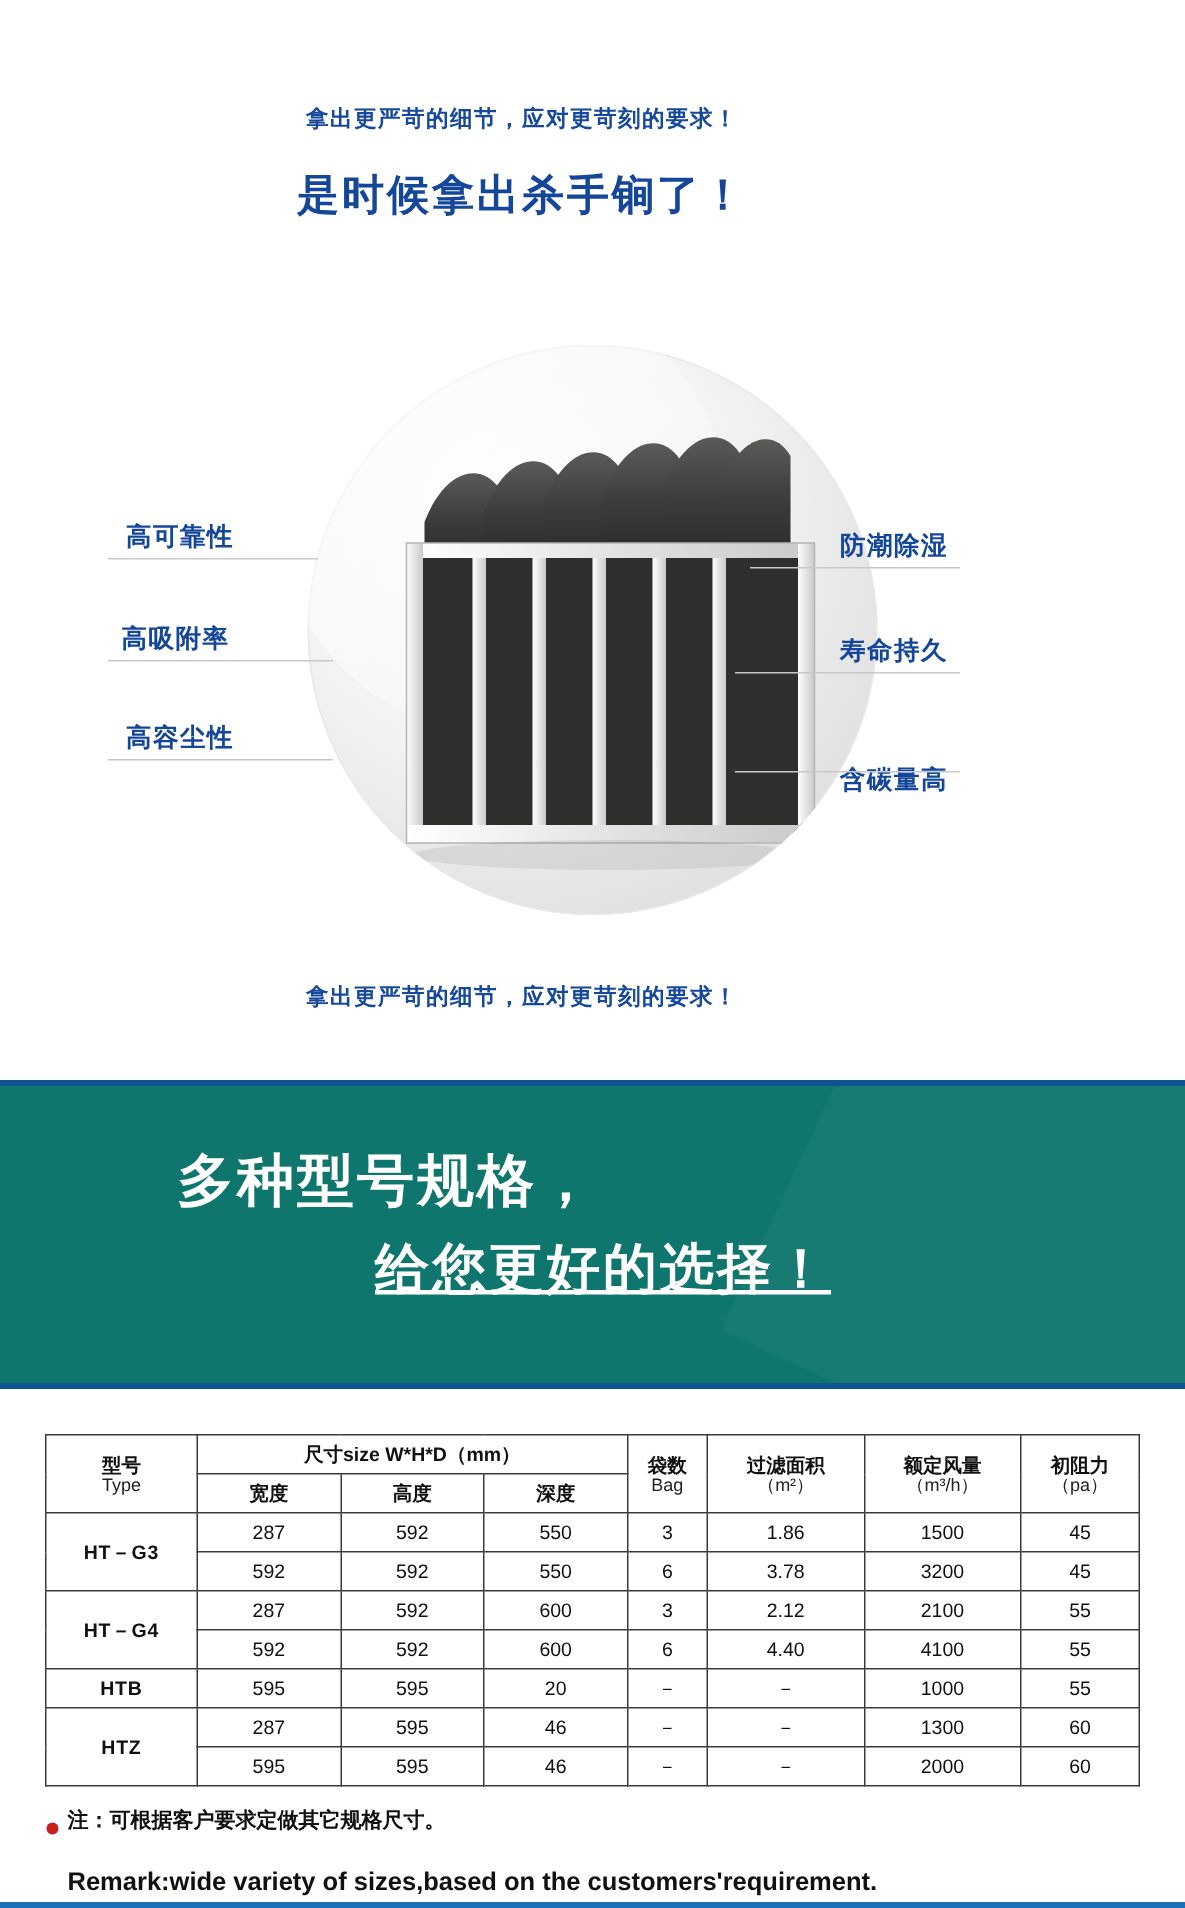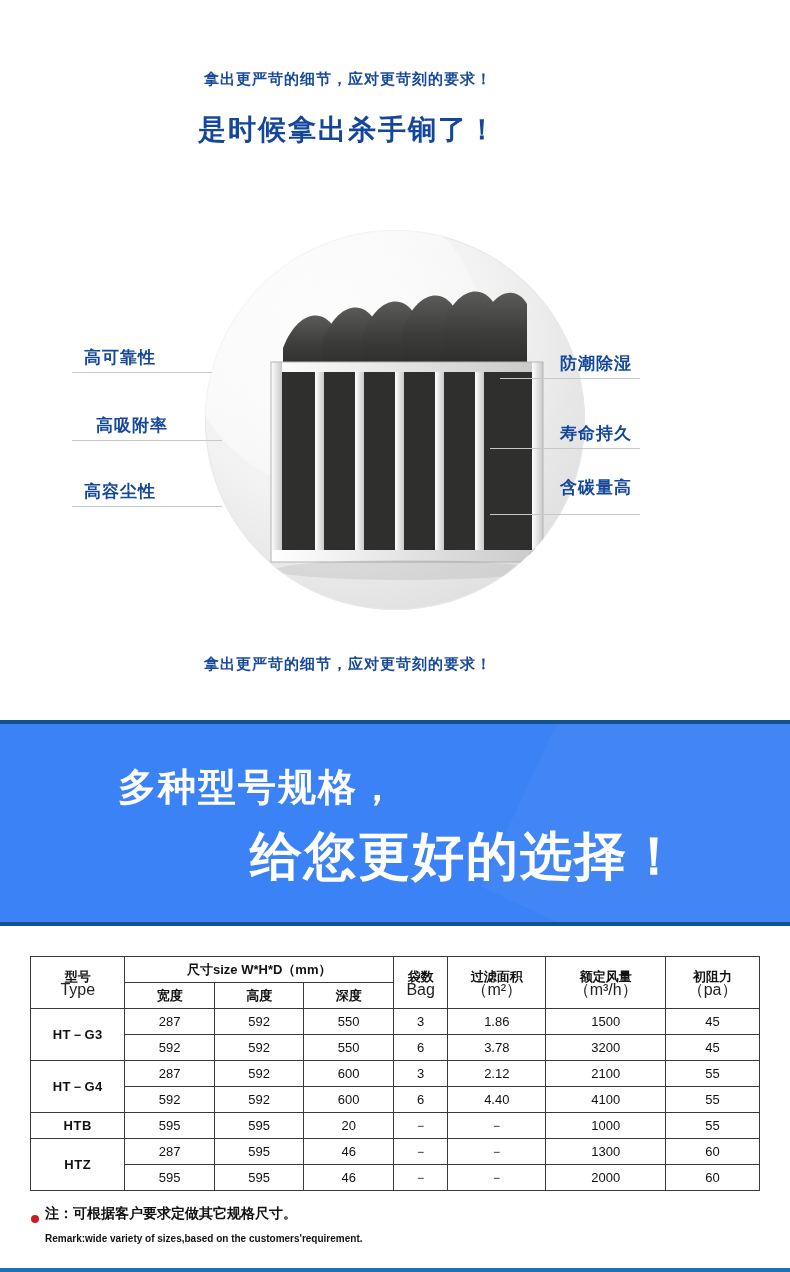--- a/index.html
+++ b/index.html
@@ -79,39 +79,39 @@
     font-weight: bold;
     letter-spacing: 1px;
     white-space: nowrap;
   }
   .feat-line {
     position: absolute;
     height: 1px;
     background: #c8c8c8;
   }
   .left-1 { left: 84px;  top: 346px; }
-  .left-2 { left: 96px;  top: 414px; }
+  .left-2 { left: 81px;  top: 414px; }
   .left-3 { left: 84px;  top: 480px; }
   .right-1 { right: 64px; top: 352px; padding-left: 30px; }
   .right-2 { right: 64px; top: 422px; }
-  .right-3 { right: 64px; top: 476px; font-family: Liberation Serif, serif; }
+  .right-3 { right: 64px; top: 508px; font-family: Liberation Serif, serif; }
 
   .ln-l1 { left: 72px; top: 372px; width: 140px; }
   .ln-l2 { left: 72px; top: 440px; width: 150px; }
   .ln-l3 { left: 72px; top: 506px; width: 150px; }
   .ln-r1 { right: 56px; top: 378px; width: 140px; }
   .ln-r2 { right: 56px; top: 448px; width: 150px; }
   .ln-r3 { right: 56px; top: 514px; width: 150px; }
 
   
   .banner {
     position: relative;
     width: 790px;
     height: 198px;
-    background: #3b82f6;
+    background: #0f766e;
     border-top: 4px solid #10548f;
     border-bottom: 4px solid #10548f;
     overflow: hidden;
   }
   .banner::after {
     content: "";
     position: absolute;
     right: -40px;
     top: -60px;
     width: 300px;
@@ -125,24 +125,25 @@
     top: 38px;
     font-size: 38px;
     color: #ffffff;
     font-weight: bold;
     letter-spacing: 2px;
   }
   .banner-line2 {
     position: absolute;
     left: 250px;
     top: 98px;
-    font-size: 52px;
+    font-size: 36px;
     color: #ffffff;
     font-weight: bold;
     letter-spacing: 2px;
+    text-decoration: underline;
   }
 
   
   .table-wrap {
     position: relative;
     width: 790px;
     padding-top: 30px;
     background: #ffffff;
   }
   table.spec {
@@ -164,21 +165,21 @@
     font-weight: bold;
   }
   .th-two-line .cn {
     display: block;
     font-size: 13px;
     font-weight: bold;
     line-height: 15px;
   }
   .th-two-line .en {
     display: block;
-    font-size: 16px;
+    font-size: 12px;
     font-weight: normal;
     line-height: 12px;
     color: #222;
   }
   .model-cell {
     font-size: 14px;
     font-weight: bold;
     letter-spacing: 0.5px;
   }
   .hdr-top { height: 26px; }
@@ -200,24 +201,24 @@
   }
   .dot {
     display: inline-block;
     width: 8px;
     height: 8px;
     border-radius: 50%;
     background: #c81e1e;
     margin-right: 6px;
   }
   .remark-line2 {
-    font-size: 10px;
+    font-size: 17px;
     font-weight: bold;
     color: #111;
-    margin-top: 10px;
+    margin-top: 22px;
     margin-left: 14px;
   }
   .bottom-rule {
     position: absolute;
     left: 0;
     bottom: 0;
     width: 790px;
     height: 4px;
     background: #1b72b8;
   }

